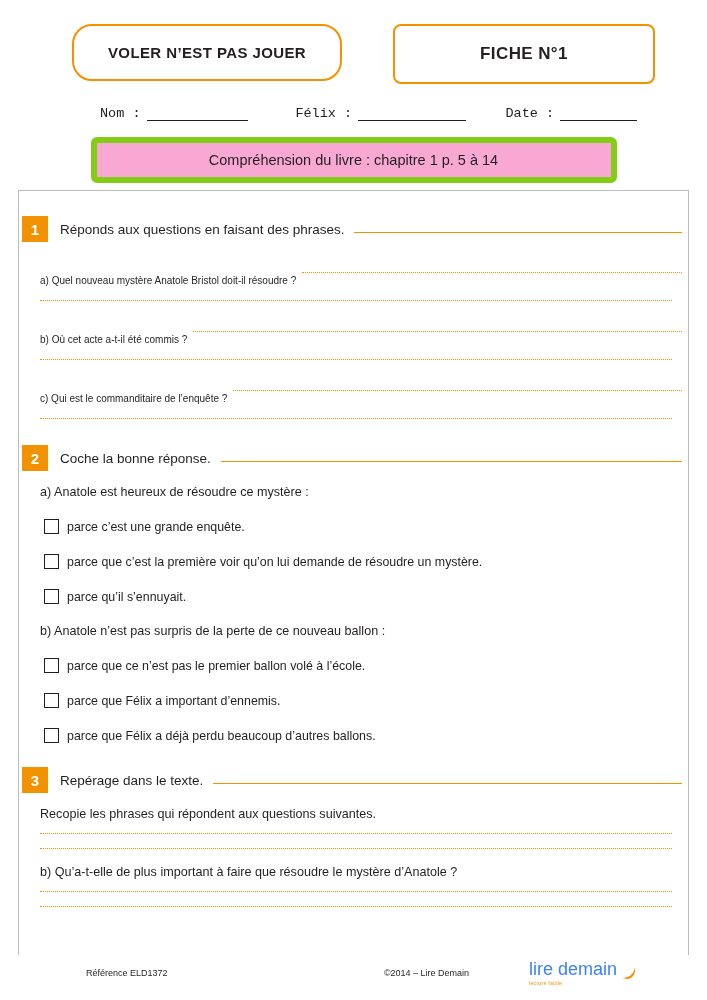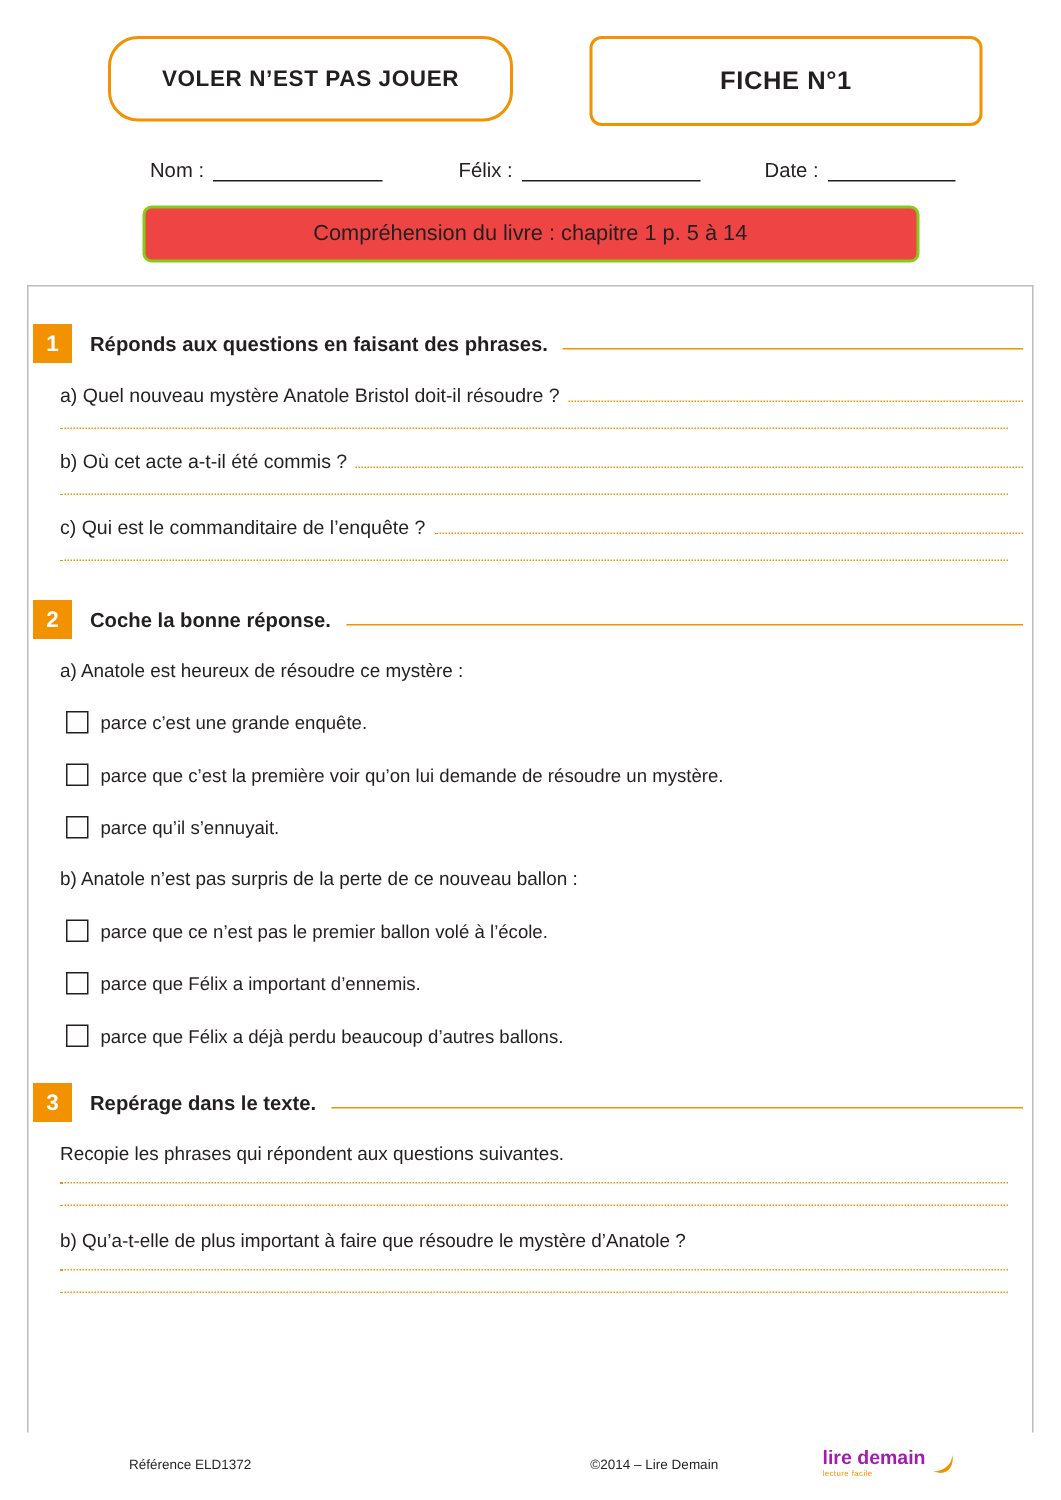--- a/index.html
+++ b/index.html
@@ -33,42 +33,43 @@
   }
   .titlebox.left{width:246px;font-size:15px;border-radius:20px;}
   .titlebox.right{width:238px;font-size:17px;}
 
   .identity{
     display:flex;
     align-items:flex-end;
     gap:6px;
     padding:22px 70px 0 100px;
     font-size:13.5px;
+    font-family:Liberation Mono, monospace;
   }
   .identity .lbl{white-space:nowrap;}
   .identity .line{
     display:inline-block;
     border-bottom:1px solid #231f20;
     height:11px;
   }
   .ln-nom{width:132px;}
   .ln-prenom{width:140px;}
   .ln-date{width:100px;}
   .sp1{width:46px;display:inline-block;}
   .sp2{width:36px;display:inline-block;}
 
   .subject{
     margin:16px auto 0 auto;
     width:506px;
-    border:2px solid #84cc16;
+    border:6px solid #84cc16;
     border-radius:6px;
     text-align:center;
     font-size:14.5px;
     padding:9px 4px;
-    background:#ef4444;
+    background:#f9a8d4;
   }
 
   
   .frame{
     position:absolute;
     left:18px;right:18px;
     top:190px;bottom:45px;
     border-left:1px solid #bcbcbc;
     border-right:1px solid #bcbcbc;
     border-top:1px solid #bcbcbc;
@@ -90,38 +91,38 @@
     width:26px;height:26px;
     background:#f39200;
     color:#fff;
     font-weight:bold;
     font-size:15px;
     display:flex;align-items:center;justify-content:center;
     margin-right:12px;
     flex:0 0 auto;
   }
   .ex-title{
-    font-weight:bold;
+    font-weight:normal;
     font-size:13.5px;
     white-space:nowrap;
   }
   .ex-rule{
     flex:1 1 auto;
     height:0;
     border-bottom:1px solid #f39200;
     margin-left:10px;
     margin-bottom:-6px;
   }
 
   
   .q{
-    font-size:13px;
-    margin:14px 0 0 18px;
-    display:flex;
-    align-items:flex-end;
+    font-size:10px;
+    margin:33px 0 0 18px;
+    display:flex;
+    align-items:flex-start;
   }
   .q .txt{white-space:nowrap;}
   .dots{
     flex:1 1 auto;
     border-bottom:1.5px dotted #f39200;
     margin-left:6px;
     position:relative;
     top:-3px;
   }
   .dotline{
@@ -160,23 +161,23 @@
     color:#231f20;
     padding:0 40px 0 86px;
   }
   .footer .ref{width:210px;}
   .footer .copy{flex:1 1 auto;text-align:center;padding-left:28px;}
   .logo{
     display:flex;align-items:center;gap:4px;
     margin-right:30px;
   }
   .logo .lname{
-    font-size:13px;
-    color:#a21caf;
-    font-weight:bold;
+    font-size:18px;
+    color:#3b82f6;
+    font-weight:normal;
     line-height:1;
   }
   .logo .ltag{
     display:block;
     font-size:5.2px;
     color:#f39200;
     letter-spacing:.3px;
     font-weight:normal;
     margin-top:2px;
   }

